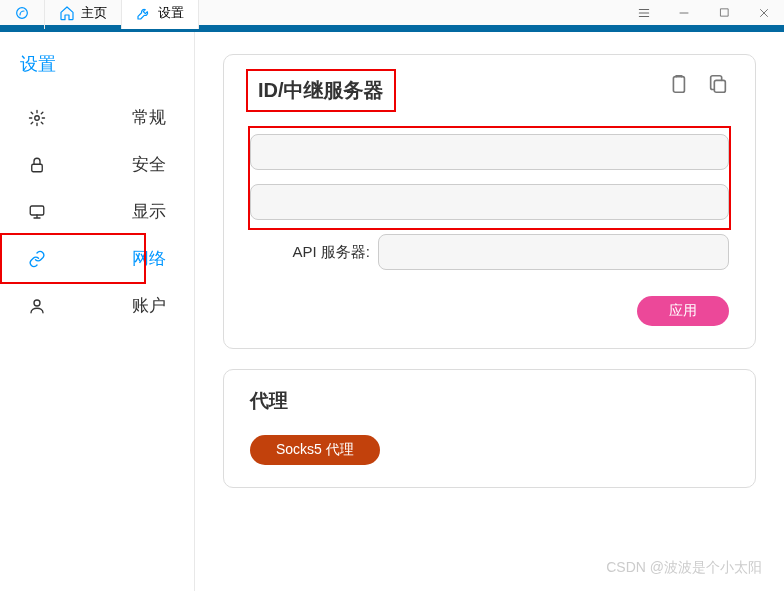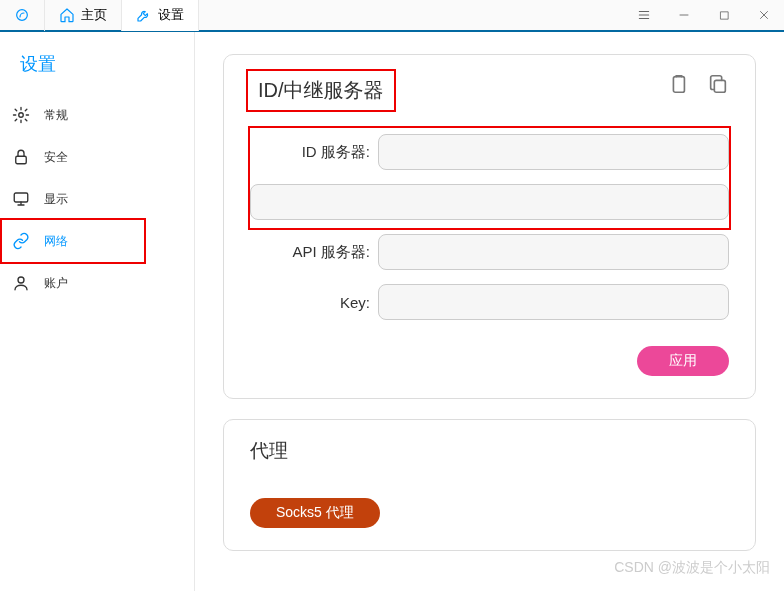--- a/index.html
+++ b/index.html
@@ -1,57 +1,57 @@
 <!DOCTYPE html>
 <html><head>
   <meta charset="utf-8">
   <style>
     * { margin: 0; padding: 0; box-sizing: border-box; }
     body { font-family: "Microsoft YaHei", "PingFang SC", Arial, sans-serif; width: 784px; height: 591px; background: #fff; overflow: hidden; position: relative; }
     
     
-    .titlebar { height: 32px; display: flex; align-items: center; border-bottom: 2px solid #0369a1; background: #fafafa; }
+    .titlebar { height: 32px; display: flex; align-items: center; border-bottom: 7px solid #0369a1; background: #fafafa; }
     .tab { height: 32px; display: flex; align-items: center; padding: 0 14px; gap: 6px; font-size: 13px; border-right: 1px solid #e8e8e8; cursor: pointer; }
     .tab.active { background: #fff; }
     .tab .icon { width: 16px; height: 16px; display: inline-flex; align-items: center; justify-content: center; }
     .tab-logo { color: #0096ff; }
     .win-controls { margin-left: auto; display: flex; align-items: center; gap: 0; }
     .win-btn { width: 40px; height: 32px; display: flex; align-items: center; justify-content: center; color: #666; cursor: pointer; }
     
     
     .main { display: flex; height: calc(100% - 32px); }
     
     
     .sidebar { width: 195px; border-right: 1px solid #e8e8e8; padding-top: 14px; display: flex; flex-direction: column; }
     .sidebar-title { color: #0096ff; font-size: 18px; padding: 6px 20px 18px; }
-    .sidebar-item { display: flex; align-items: center; gap: 14px; padding: 12px 12px; font-size: 12px; color: #333; cursor: pointer; position: relative; }
+    .sidebar-item { display: flex; align-items: center; gap: 14px; padding: 12px 28px; font-size: 17px; color: #333; cursor: pointer; position: relative; justify-content: space-between; }
     .sidebar-item.active { color: #0096ff; }
     .sidebar-item .icon { width: 18px; height: 18px; display: flex; align-items: center; justify-content: center; }
     .hl-box { position: absolute; border: 2px solid #e00; pointer-events: none; }
     .sidebar-item .hl-box { left: 0; top: -2px; right: 48px; bottom: -2px; }
     
     
     .content { flex: 1; padding: 22px 28px; overflow-y: auto; position: relative; }
     .card { background: #fff; border: 1px solid #dcdcdc; border-radius: 10px; padding: 18px 26px 22px; margin-bottom: 20px; }
     .card-header { display: flex; align-items: flex-start; margin-bottom: 26px; }
-    .card-title { font-size: 20px; color: #333; padding: 4px 8px; }
+    .card-title { font-size: 20px; color: #333; padding: 4px 8px; font-weight: bold; }
     .header-icons { margin-left: auto; display: flex; gap: 18px; color: #777; }
     .header-icons .ibtn { width: 22px; height: 22px; cursor: pointer; display: flex; align-items: center; justify-content: center; }
     
     .form { display: flex; flex-direction: column; gap: 14px; position: relative; }
     .frow { display: flex; align-items: center; }
     .flabel { width: 128px; text-align: right; padding-right: 8px; font-size: 15px; color: #333; }
     .finput { flex: 1; height: 36px; border: 1px solid #ccc; border-radius: 8px; padding: 0 12px; background: #f6f6f6; font-size: 14px; }
     .actions { display: flex; justify-content: flex-end; margin-top: 12px; }
     .btn-primary { background: #ec4899; color: #fff; border: none; border-radius: 16px; padding: 6px 32px; font-size: 14px; cursor: pointer; }
     .btn-secondary { background: #c2410c; color: #fff; border: none; border-radius: 16px; padding: 6px 26px; font-size: 14px; cursor: pointer; }
     
-    .card2 .card-title { padding: 0; margin-bottom: 34px; font-size: 19px; }
-    
-    .watermark { position: absolute; right: 14px; bottom: 14px; color: #ccc; font-size: 14px; }
+    .card2 .card-title { padding: 0; margin-bottom: 21px; font-size: 19px; }
+    
+    .watermark { position: absolute; right: 22px; bottom: 14px; color: #ccc; font-size: 14px; }
     
     
     svg { stroke: currentColor; fill: none; stroke-width: 1.8; stroke-linecap: round; stroke-linejoin: round; }
   </style>
 </head>
 <body>
 
 <div class="titlebar">
   <div class="tab tab-logo">
     <span class="icon">
@@ -178,34 +178,29 @@
                 <rect x="8" y="8" width="12" height="13" rx="2"></rect>
                 <path d="M16 8V5a2 2 0 0 0-2-2H6a2 2 0 0 0-2 2v11a2 2 0 0 0 2 2h2"></path>
               </svg>
             </div>
         </div>
       </div>
 
       <div class="form">
         <div class="hl-box" style="left:-2px;top:-8px;right:-2px;height:104px"></div>
         <div class="frow">
-          <div class="flabel">ID 服务器:</div>
           <input class="finput" value="" style="">
         </div>
         <div class="frow">
           <input class="finput" value="" style="">
         </div>
         <div class="frow">
           <div class="flabel">API 服务器:</div>
           <input class="finput" value="" style="">
         </div>
-        <div class="frow">
-          <div class="flabel">Key:</div>
-          <input class="finput" value="" style="">
-        </div>
         <div class="actions">
           <button class="btn-primary">应用</button>
         </div>
       </div>
     </div>
 
     <div class="card card2">
       <div class="card-title">代理</div>
       <button class="btn-secondary">Socks5 代理</button>
     </div>

